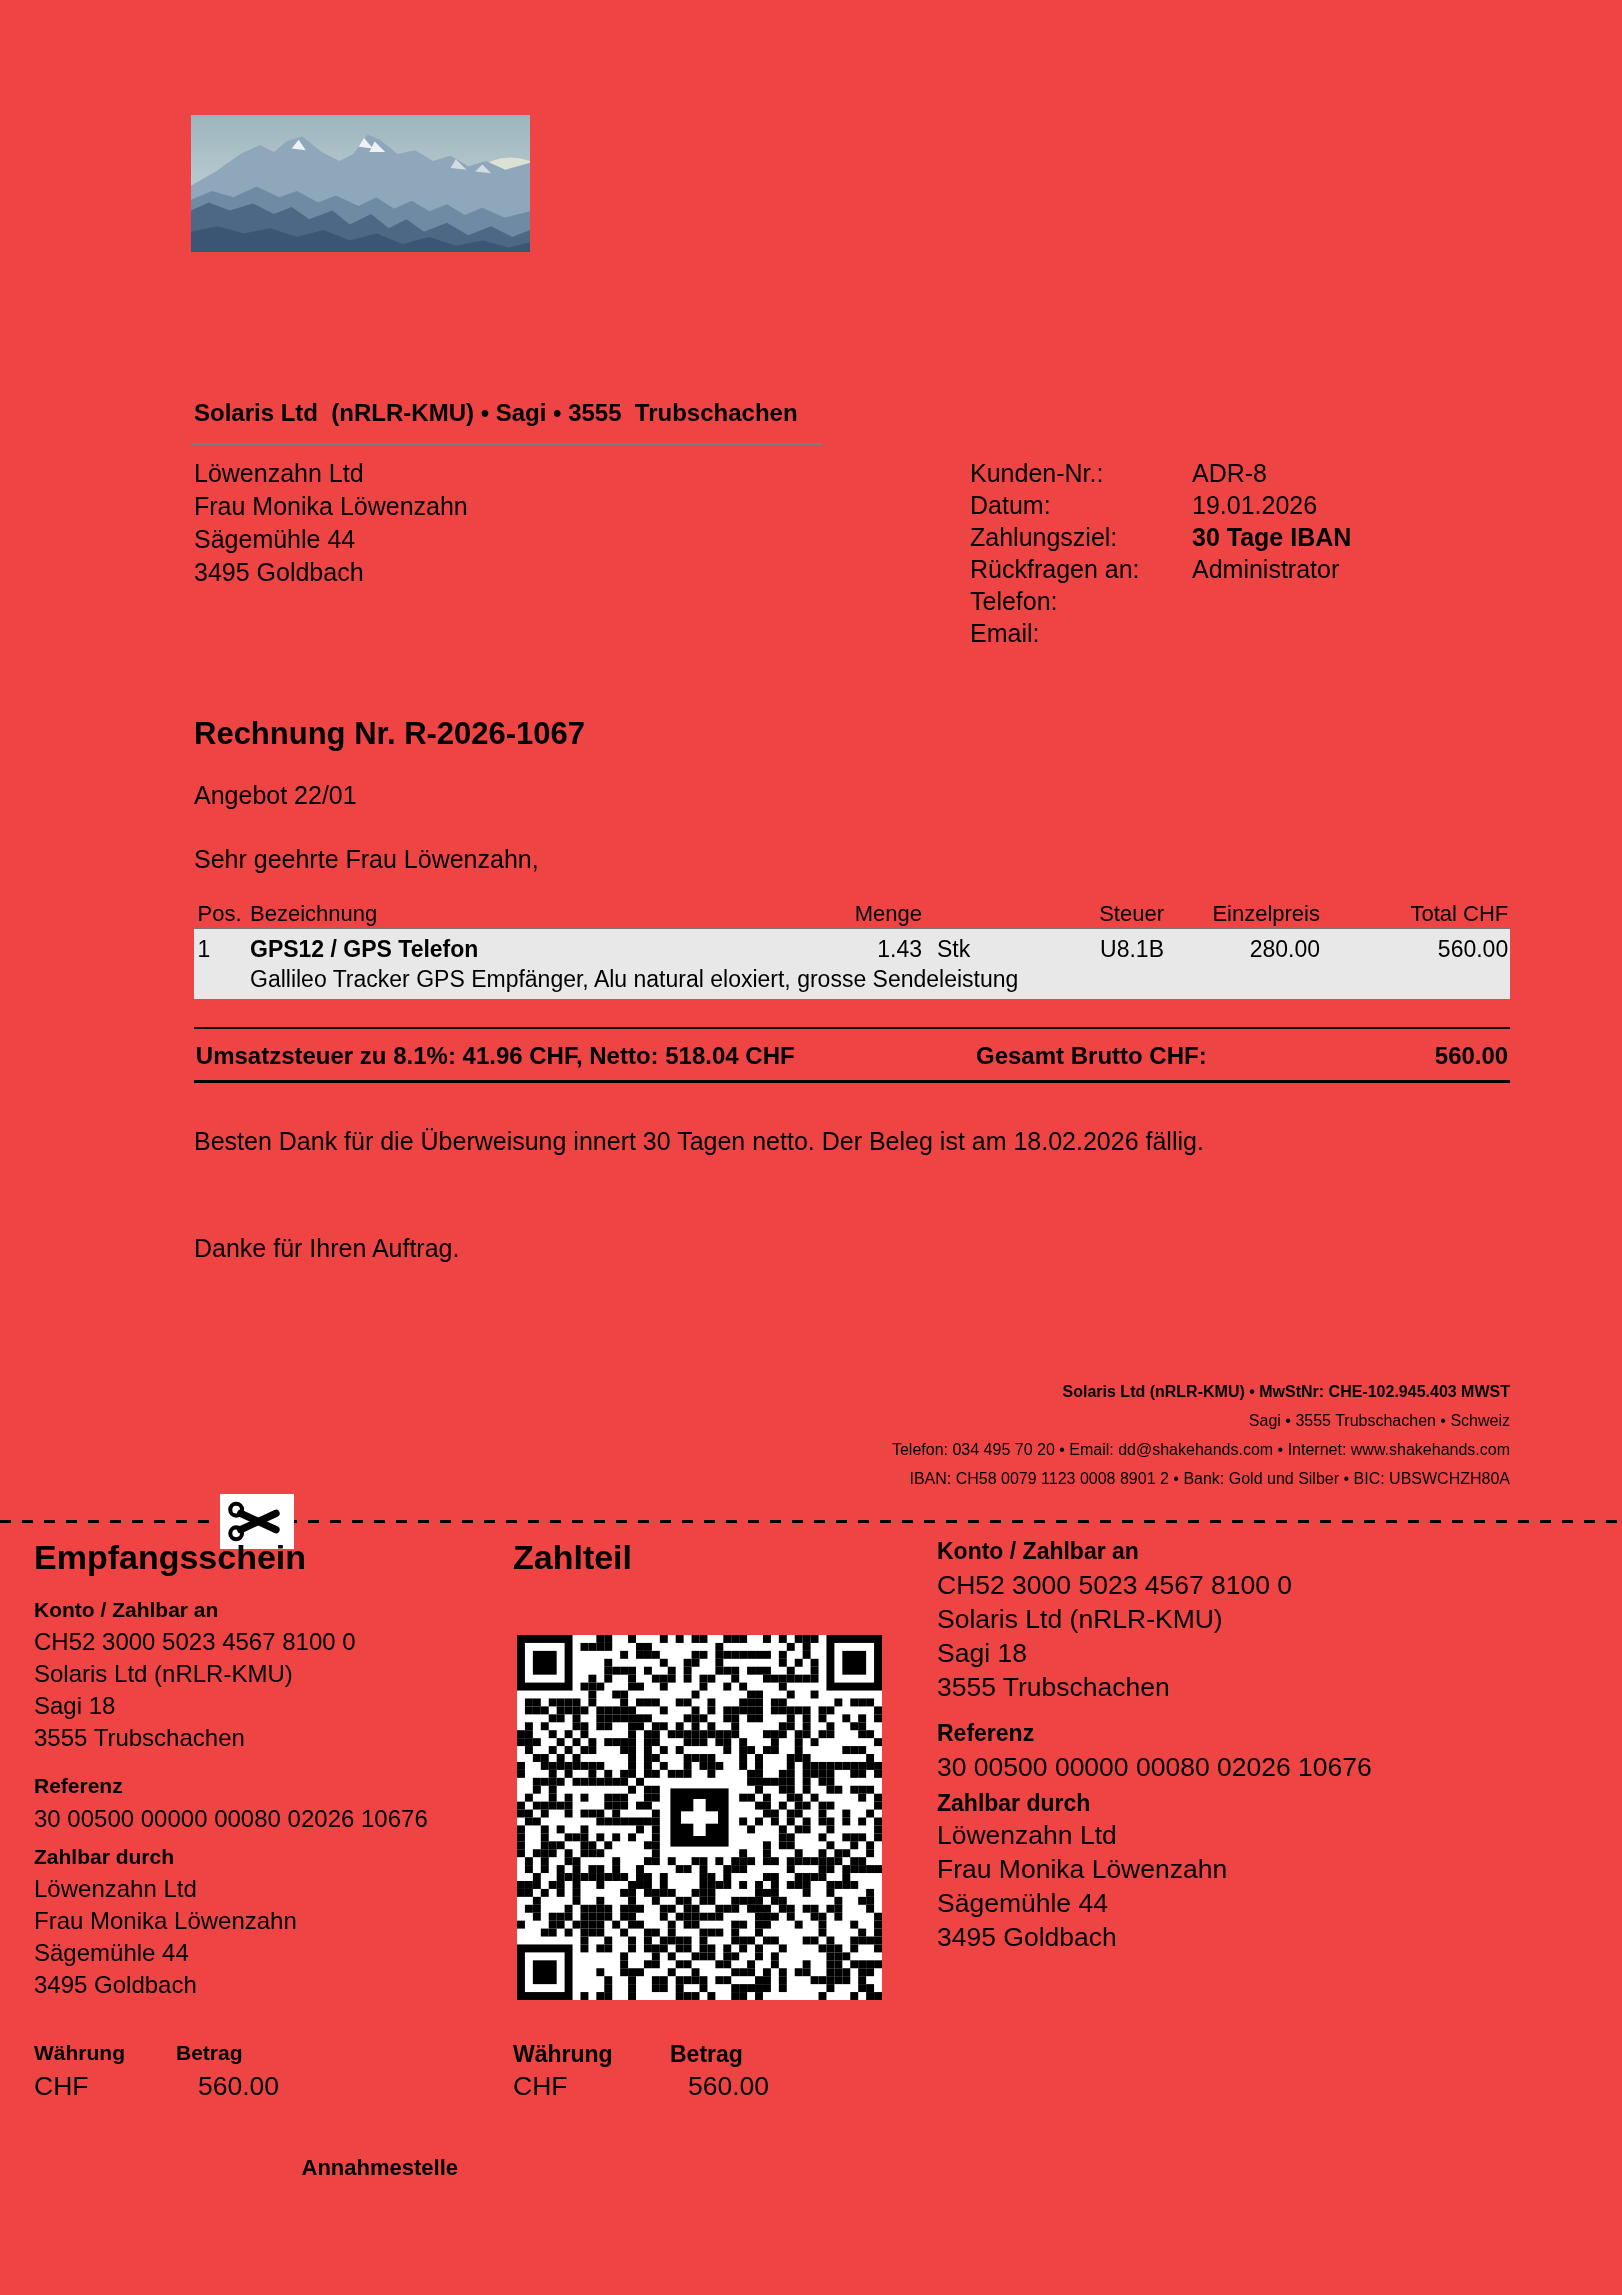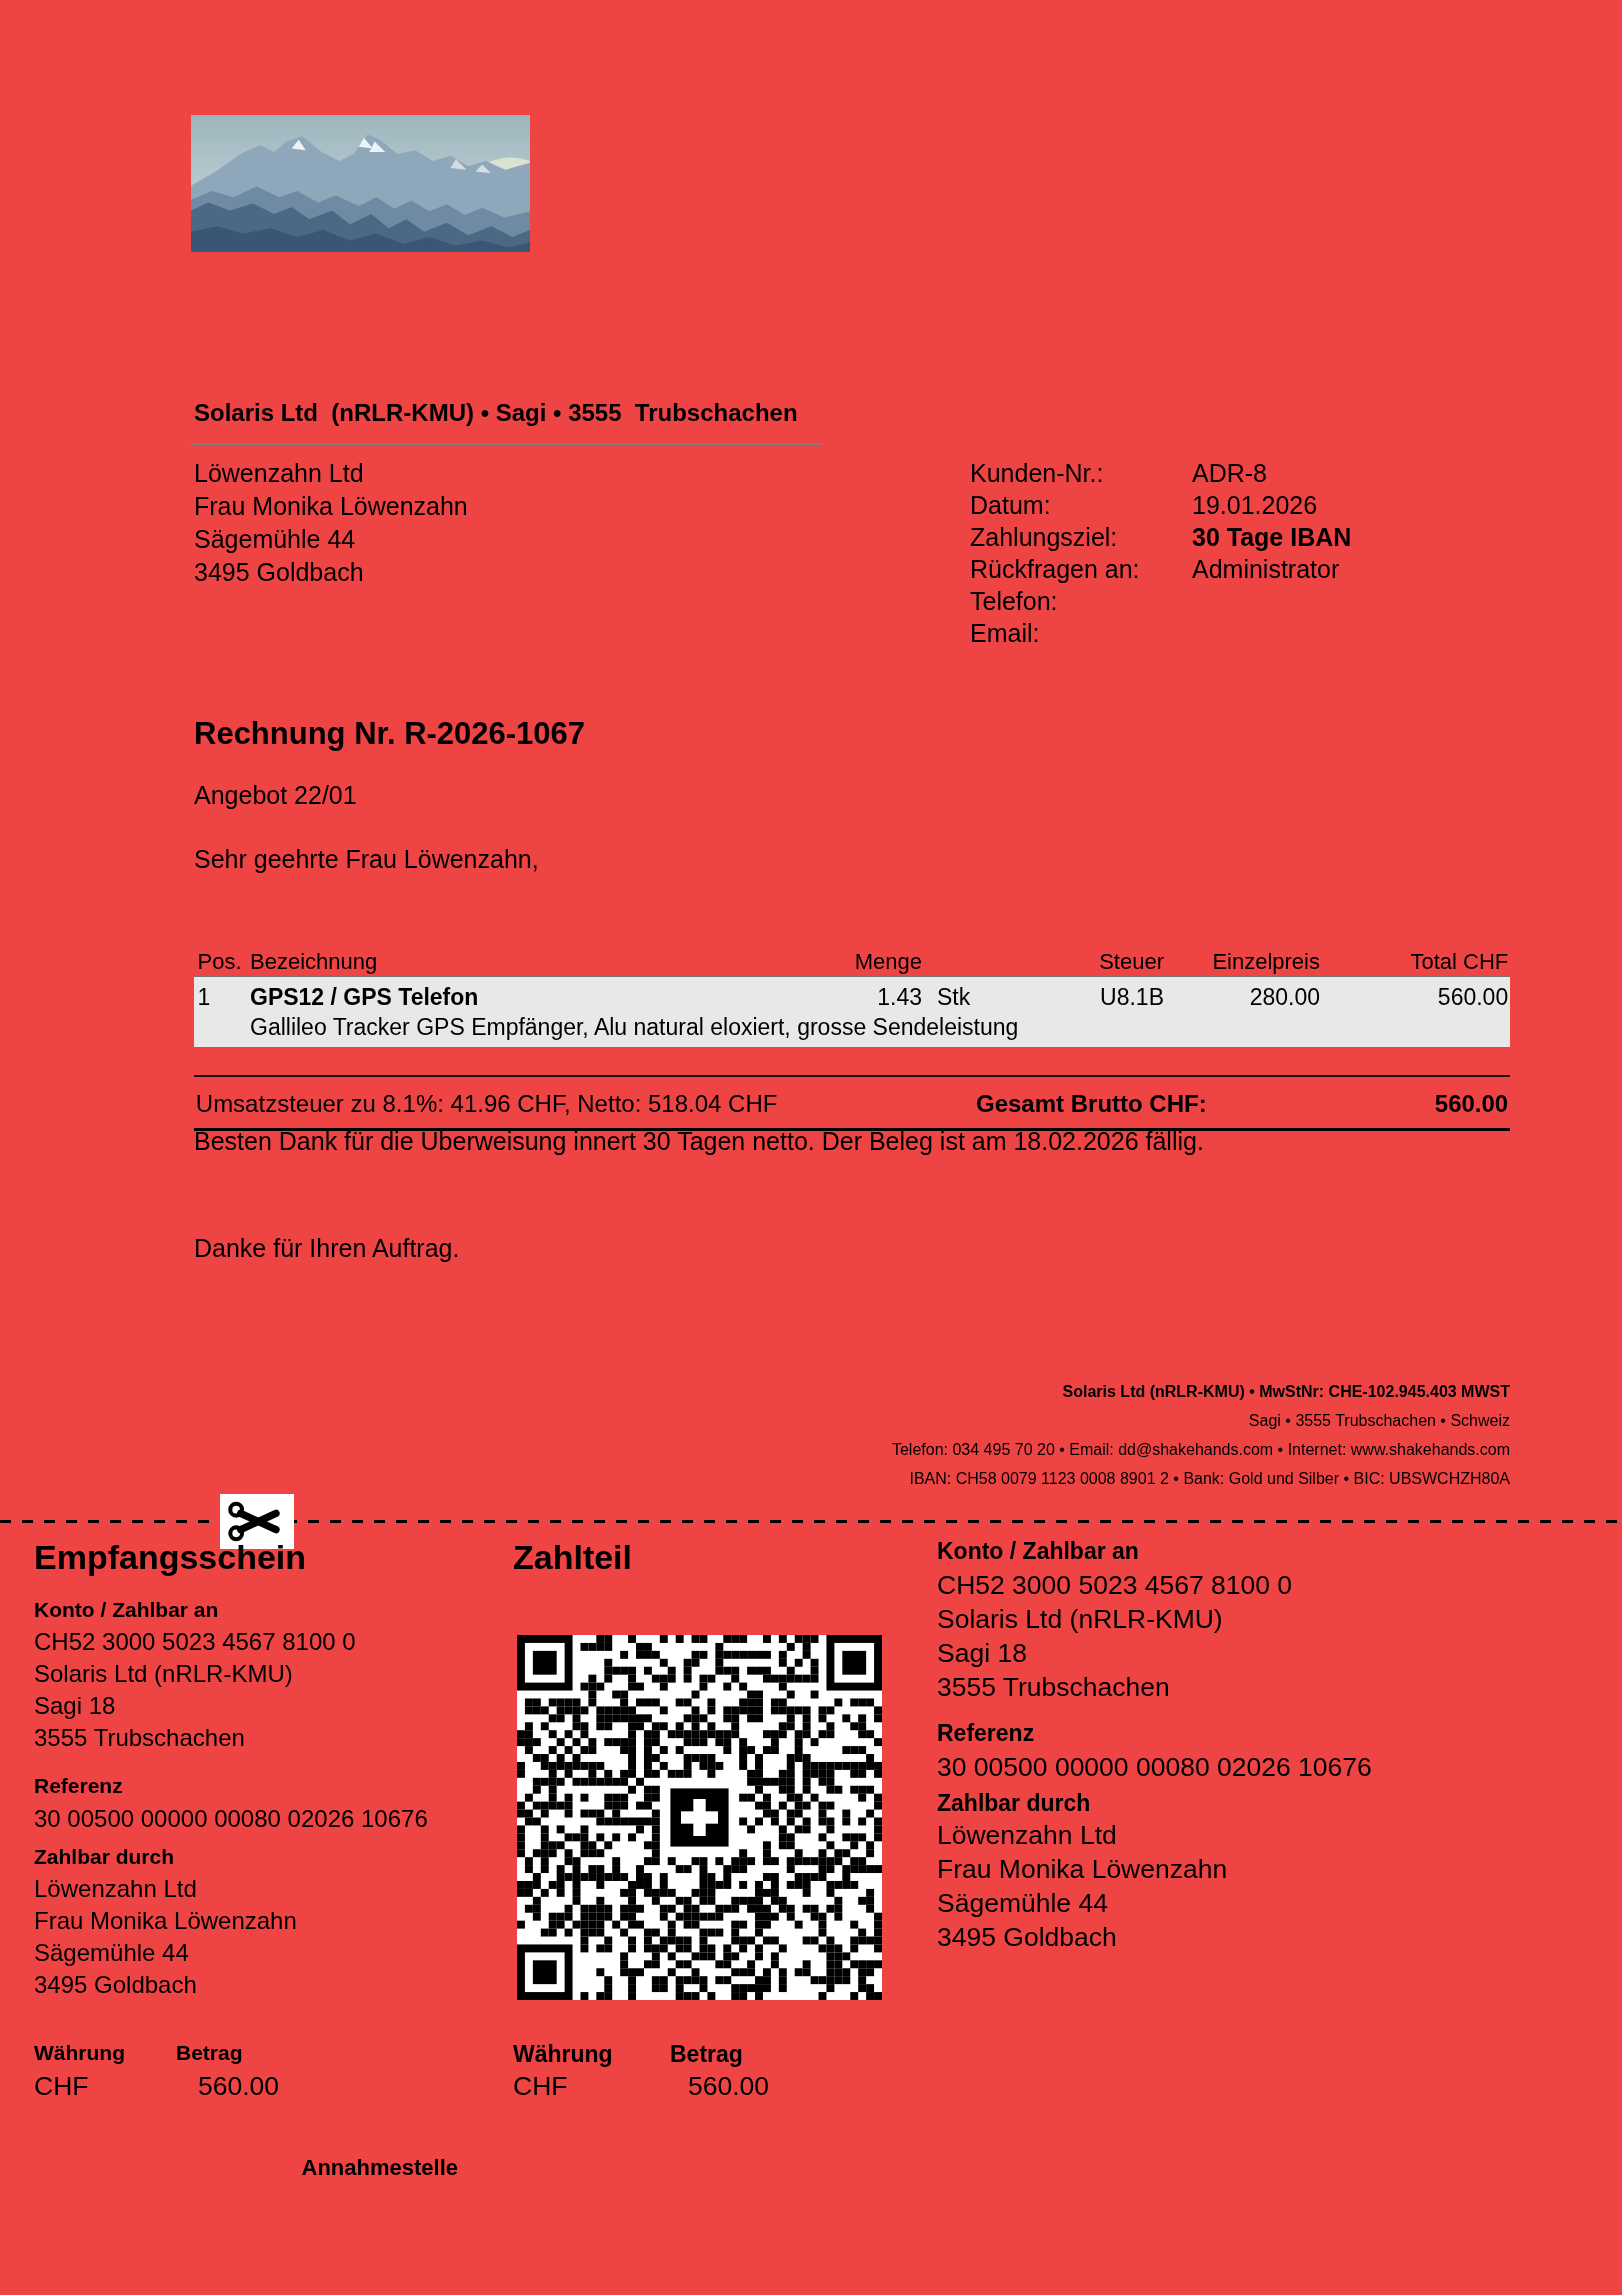--- a/index.html
+++ b/index.html
@@ -24,34 +24,34 @@
   .meta-row{display:flex;height:32px;line-height:32px;}
   .meta-label{width:222px;}
   .meta-value{flex:1;}
   .bold{font-weight:bold;}
   
   .doc-title{left:194px;top:716px;font-size:31px;font-weight:bold;}
   .offer-line{left:194px;top:781px;font-size:25px;}
   .salutation{left:194px;top:845px;font-size:25px;}
   
   .items{left:194px;top:901px;width:1316px;font-size:22px;}
-  .thead{display:flex;height:25px;border-bottom:1.8px solid #777;padding-bottom:1.8px;margin-top:48px;}
+  .thead{display:flex;height:25px;border-bottom:1.8px solid #777;padding-bottom:1.8px;}
   .trow-band{background:#e8e8e8;padding:5.3px 0 5.3px 0;}
   .trow{display:flex;line-height:30px;font-size:23px;}
   .trow2{display:flex;line-height:30px;font-size:23px;}
   .c-pos{width:56px;padding-left:3.5px;box-sizing:border-box;}
   .c-desc{flex:1;}
   .c-qty{width:104px;text-align:right;}
   .c-unit{width:66px;padding-left:15px;box-sizing:border-box;}
   .c-tax{width:176px;text-align:right;}
   .c-price{width:156px;text-align:right;}
   .c-total{width:190px;text-align:right;padding-right:1.8px;box-sizing:border-box;}
   .totals{display:flex;margin-top:28px;border-top:2.6px solid #111;border-bottom:3.5px solid #000;
           padding:12.3px 0 10.6px 0;font-size:24px;align-items:baseline;}
-  .t-summary{flex:1;padding-left:1.8px;}
+  .t-summary{flex:1;padding-left:1.8px;font-weight:bold;}
   .t-label{width:344px;font-weight:bold;}
   .t-value{width:190px;text-align:right;font-weight:bold;padding-right:1.8px;box-sizing:border-box;}
   
   .closing-note{left:194px;top:1127px;font-size:25px;}
   .thanks-note{left:194px;top:1234px;font-size:25px;}
   
   .footer{left:194px;top:1377px;width:1316px;text-align:right;font-size:16px;line-height:29px;}
   
   .cutline{left:0;top:1520px;width:1623px;height:2.6px;
     background:repeating-linear-gradient(90deg,#000 0 11.5px,transparent 11.5px 22px);}

